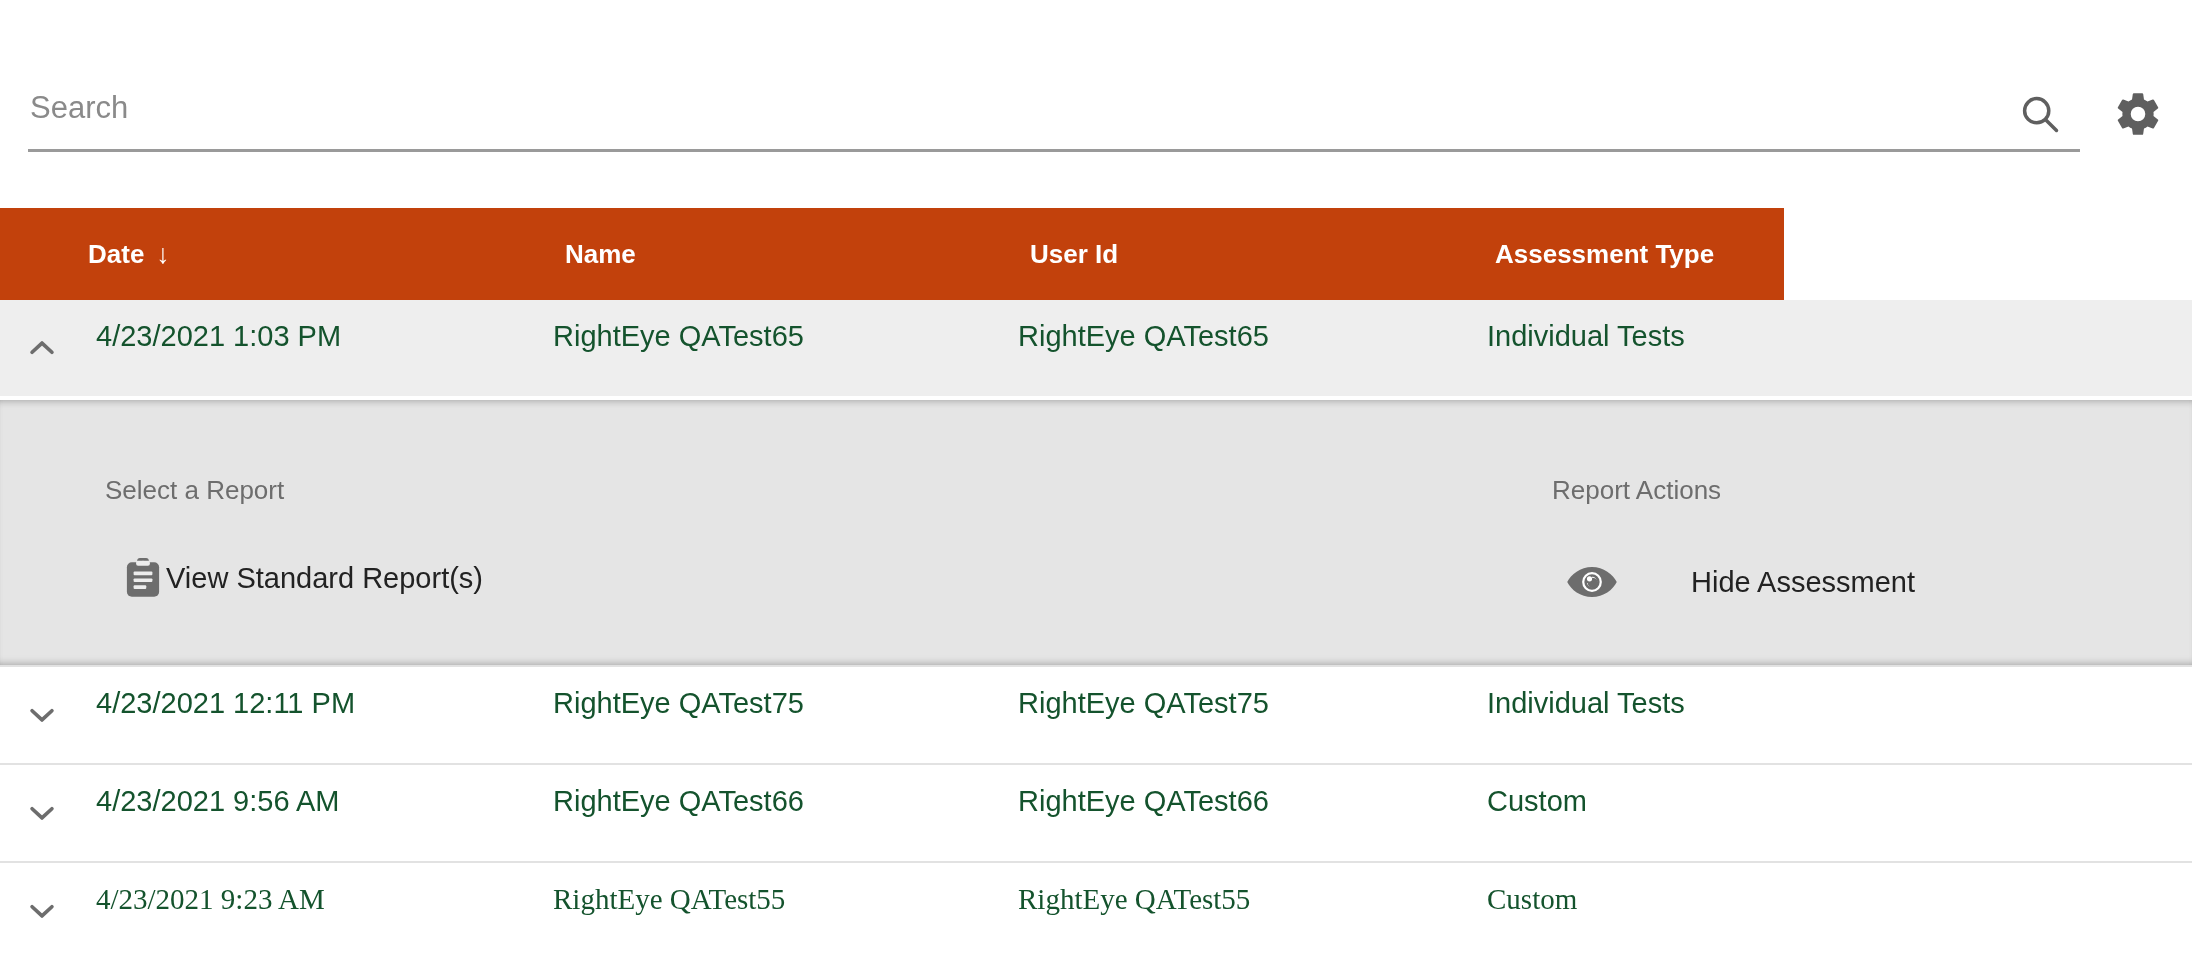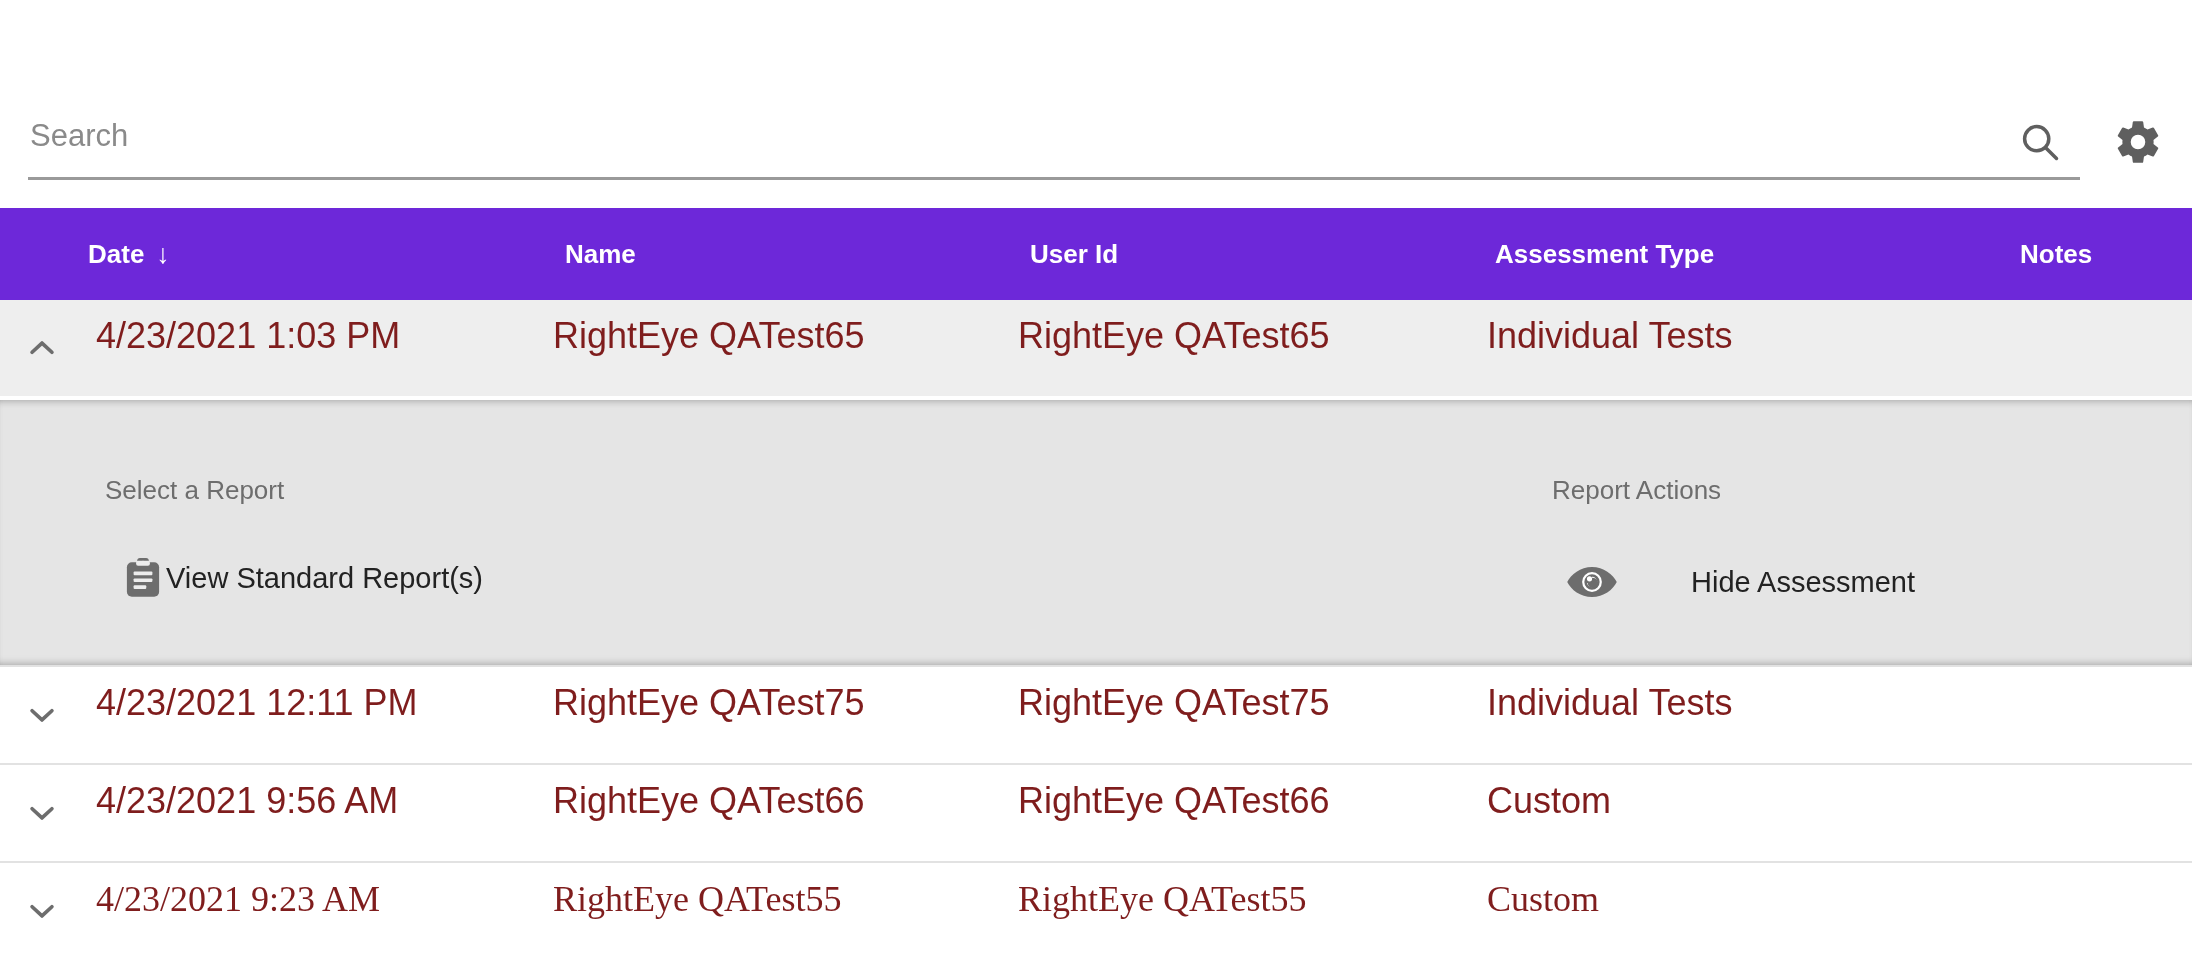--- a/index.html
+++ b/index.html
@@ -11,21 +11,20 @@
     overflow: hidden;
   }
   .page { position: relative; width: 2192px; height: 958px; background: #fff; }
 
   
   .searchbar {
     position: absolute;
     left: 0; top: 0;
     width: 2192px; height: 208px;
     background: #ffffff;
-    margin-top: 28px;
   }
   .search-field {
     position: absolute;
     left: 28px; top: 88px;
     width: 2052px; height: 64px;
     border-bottom: 3px solid #9a9a9a;
   }
   .search-input {
     width: 100%;
     border: 0;
@@ -51,22 +50,22 @@
     left: 2108px; top: 84px;
     width: 60px; height: 60px;
     cursor: pointer;
     display: flex; align-items: center; justify-content: center;
   }
 
   
   .thead {
     position: absolute;
     left: 0; top: 208px;
-    width: 2192px; height: 92px;
-    background: #6d28d9;
+    width: 1784px; height: 92px;
+    background: #c2410c;
     color: #ffffff;
   }
   .th {
     position: absolute;
     top: 0; height: 92px;
     display: flex; align-items: center;
     font-size: 26px;
     font-weight: bold;
     color: #ffffff;
     white-space: nowrap;
@@ -92,22 +91,22 @@
     width: 2192px;
     height: 96px;
     background: #ffffff;
     cursor: pointer;
   }
   .row.expanded { background: #eeeeee; }
   .row .cell {
     position: absolute;
     top: 0; height: 72px;
     display: flex; align-items: center;
-    font-size: 36px;
-    color: #7f1d1d;
+    font-size: 29px;
+    color: #14532d;
     white-space: nowrap;
   }
   .c-date { left: 96px; }
   .c-name { left: 553px; }
   .c-userid { left: 1018px; }
   .c-atype { left: 1487px; }
   .c-notes { left: 2020px; }
 
   .chev {
     position: absolute;

